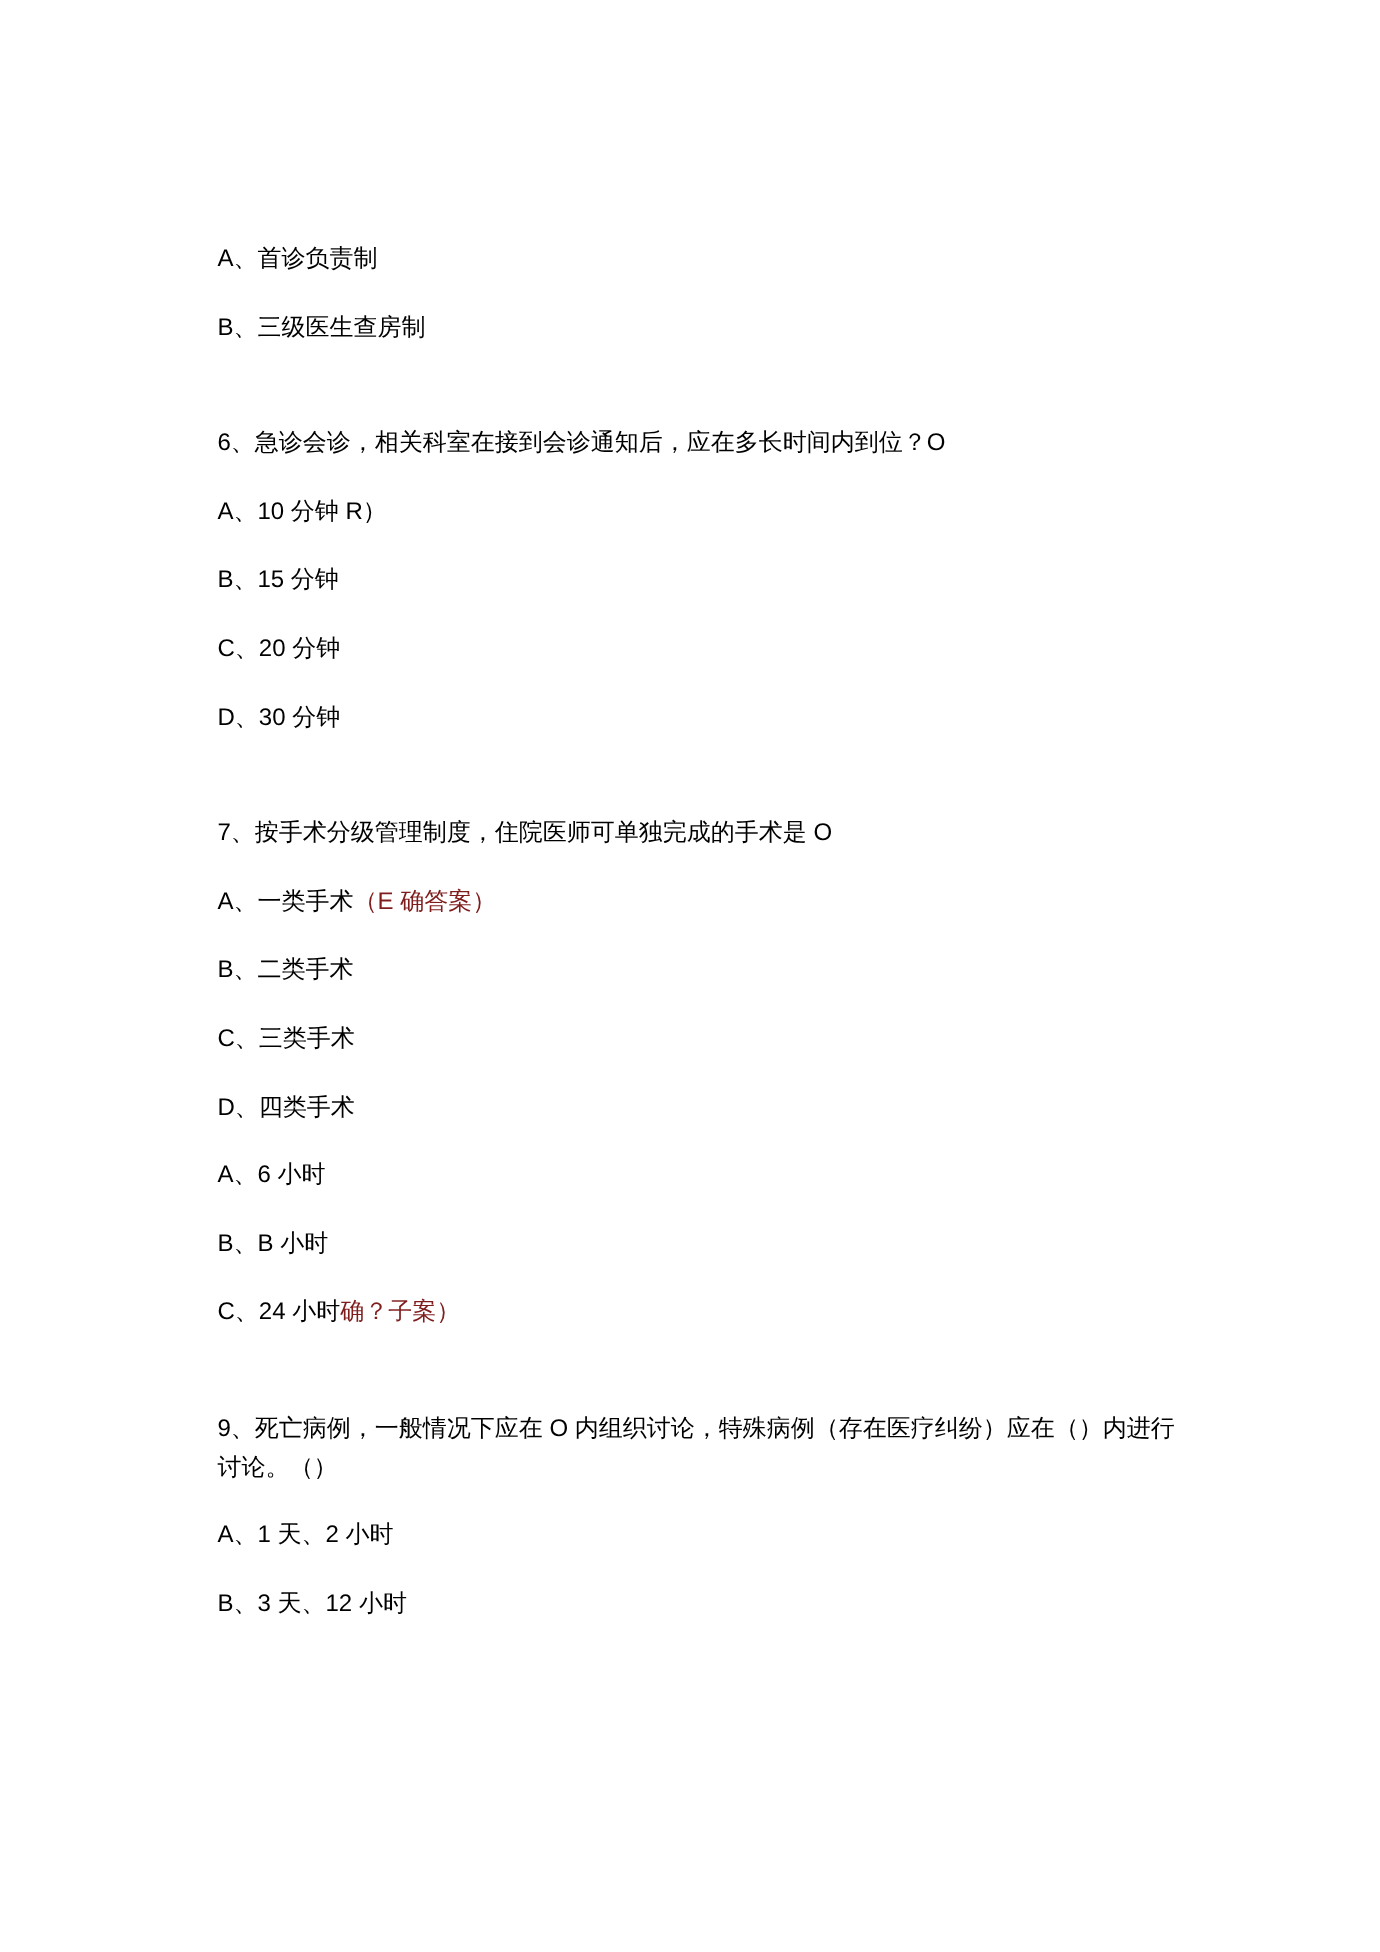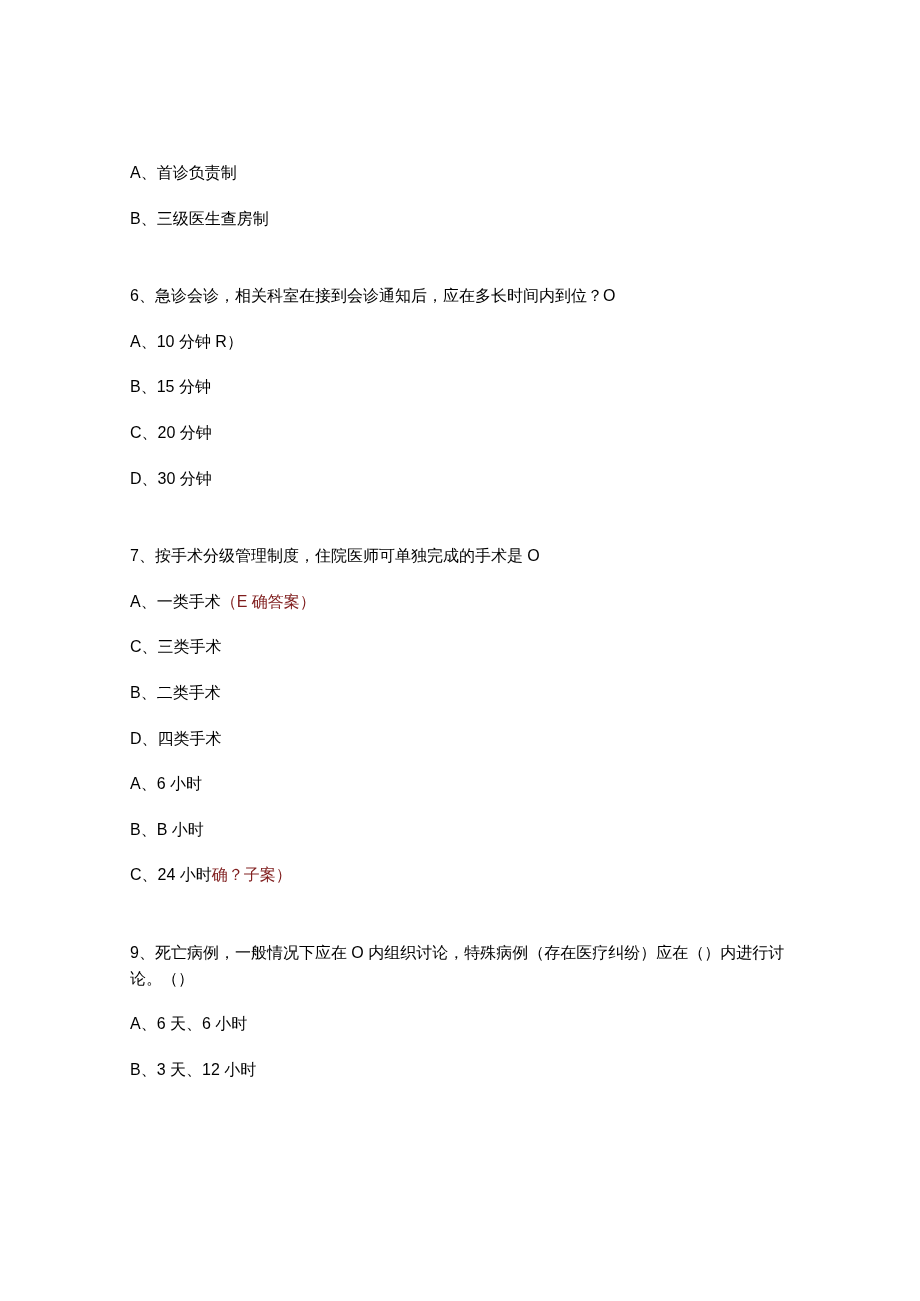--- a/index.html
+++ b/index.html
@@ -10,20 +10,21 @@
       width: 920px;
     }
     .page {
       padding: 160px 130px 100px 130px;
       font-size: 16px;
       line-height: 1.6;
       color: #000000;
     }
     .line {
       margin-bottom: 20px;
+      margin-left: 15px;
     }
     .question-start {
       margin-top: 52px;
     }
     .answer-note {
       color: #7f1d1d;
     }
   </style>
 </head>
 <body>
@@ -31,22 +32,22 @@
 <div class="page" id="page-container">
     <div class="line"><span>A、首诊负责制</span></div>
     <div class="line"><span>B、三级医生查房制</span></div>
     <div class="line question-start"><span>6、急诊会诊，相关科室在接到会诊通知后，应在多长时间内到位？O</span></div>
     <div class="line"><span>A、10 分钟 R）</span></div>
     <div class="line"><span>B、15 分钟</span></div>
     <div class="line"><span>C、20 分钟</span></div>
     <div class="line"><span>D、30 分钟</span></div>
     <div class="line question-start"><span>7、按手术分级管理制度，住院医师可单独完成的手术是 O</span></div>
     <div class="line"><span>A、一类手术</span><span class="answer-note">（E 确答案）</span></div>
+    <div class="line"><span>B、二类手术</span></div>
     <div class="line"><span>C、三类手术</span></div>
-    <div class="line"><span>B、二类手术</span></div>
     <div class="line"><span>D、四类手术</span></div>
     <div class="line"><span>A、6 小时</span></div>
     <div class="line"><span>B、B 小时</span></div>
     <div class="line"><span>C、24 小时</span><span class="answer-note">确？子案）</span></div>
     <div class="line question-start"><span>9、死亡病例，一般情况下应在 O 内组织讨论，特殊病例（存在医疗纠纷）应在（）内进行讨论。（）</span></div>
-    <div class="line"><span>A、6 天、6 小时</span></div>
+    <div class="line"><span>A、1 天、2 小时</span></div>
     <div class="line"><span>B、3 天、12 小时</span></div>
   </div>
 
 </body></html>

